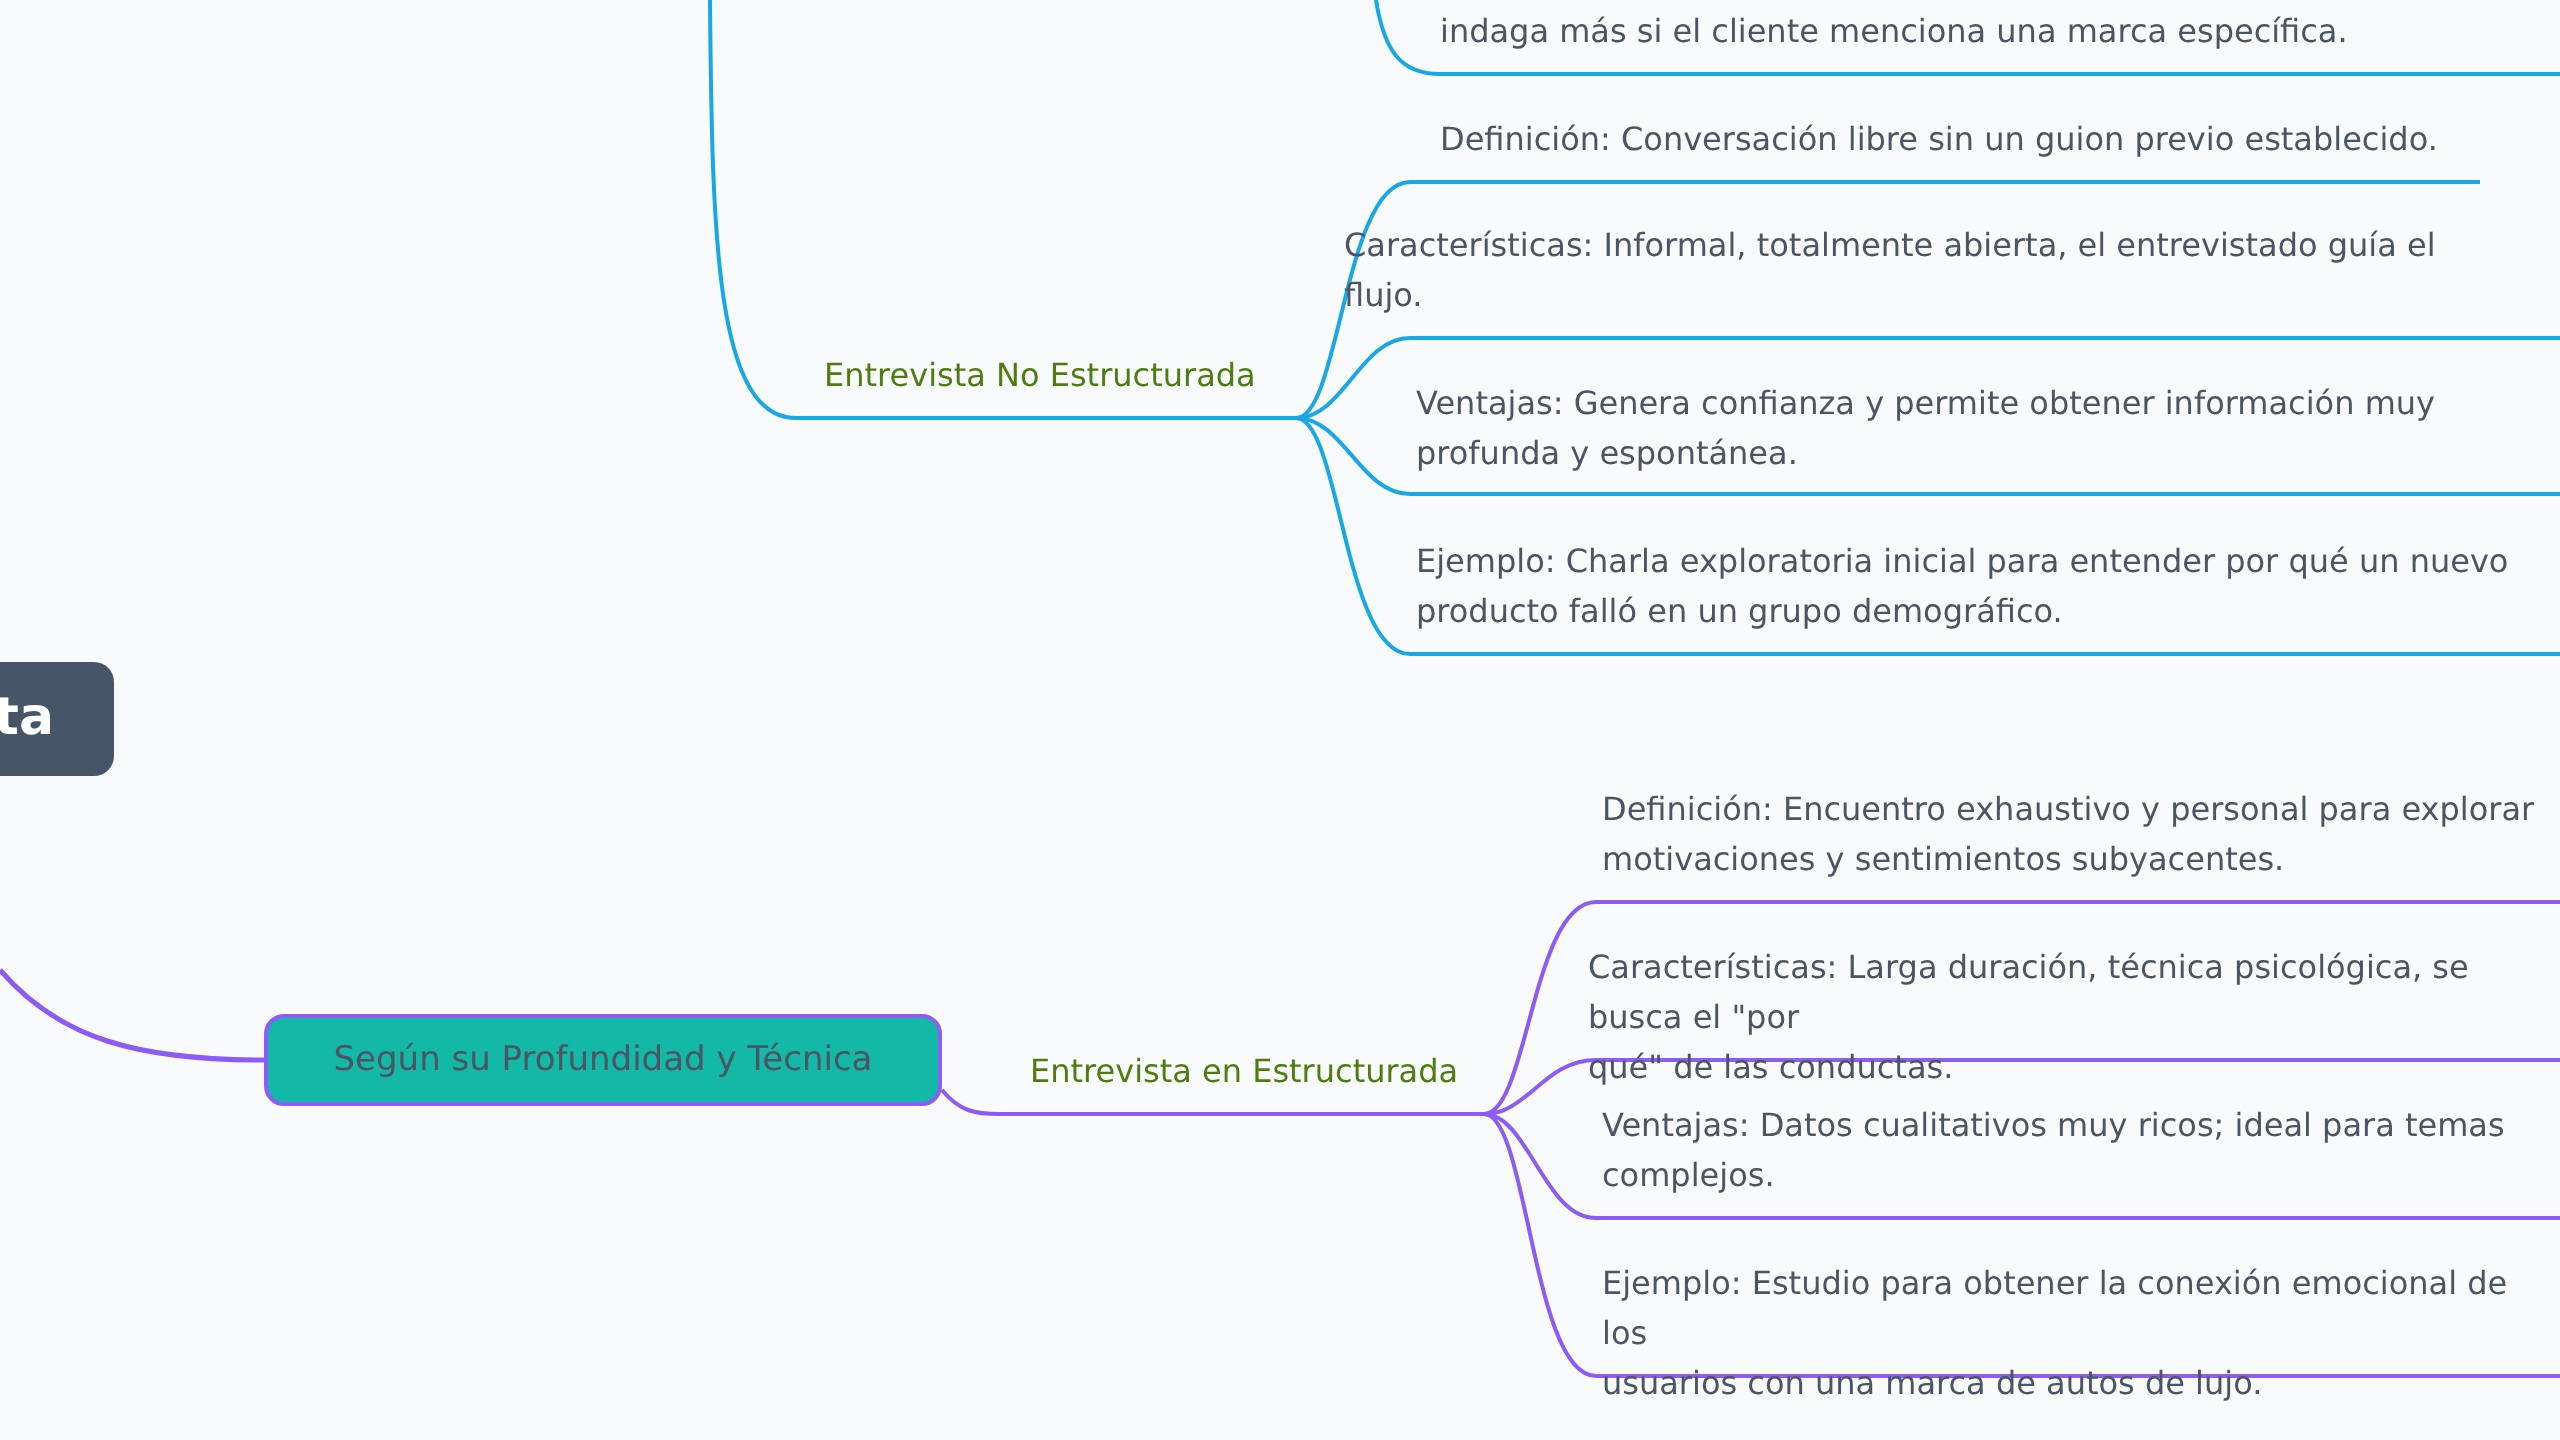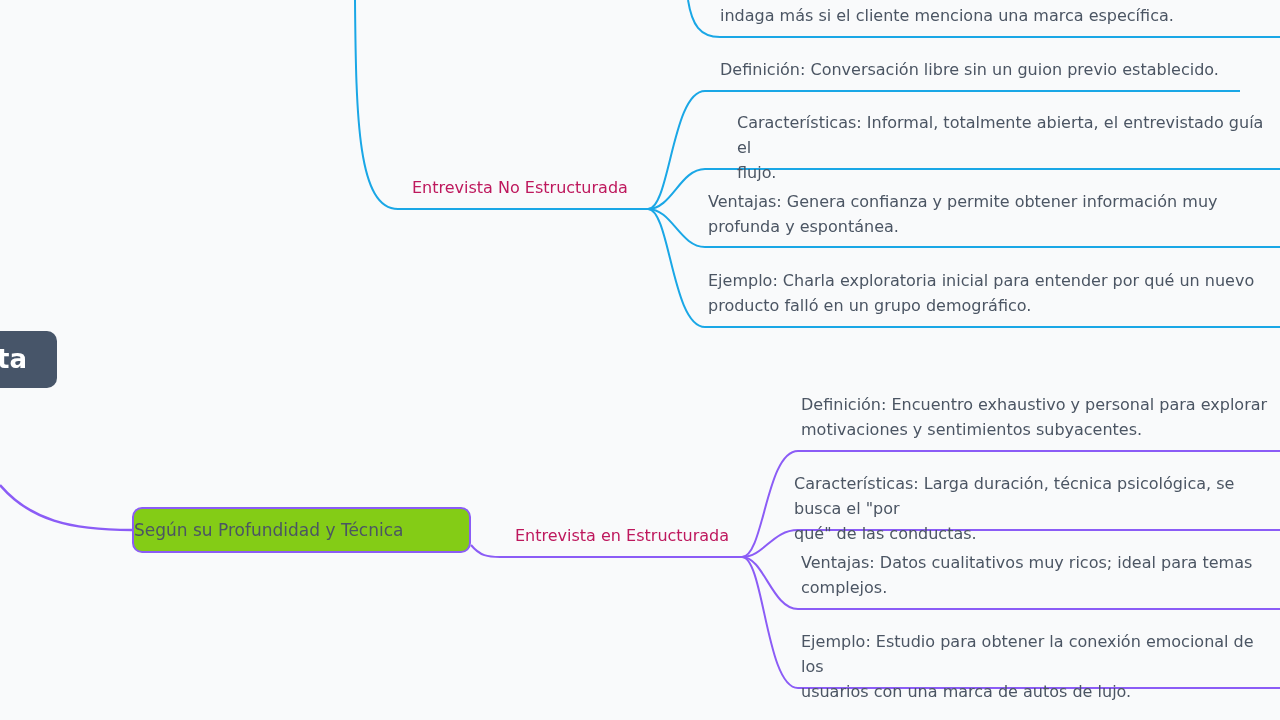--- a/index.html
+++ b/index.html
@@ -8,30 +8,30 @@
     background:#f9fafb;
     font-family:"DejaVu Sans", sans-serif;
     color:#4b5563;
   }
   #canvas { position:absolute; left:0; top:0; width:1280px; height:720px;text-decoration:underline; }
   svg.links { position:absolute; left:0; top:0; width:1280px; height:720px; }
   .txt {
     position:absolute; font-size:16px; line-height:25px; color:#4b5563;
     white-space:pre-line;
   }
-  .branch-label { position:absolute; font-size:16px; line-height:20px; color:#be185d; white-space:nowrap; }
+  .branch-label { position:absolute; font-size:16px; line-height:20px; color:#4d7c0f; white-space:nowrap; }
   .root-node {
     position:absolute; left:-100px; top:331px; width:157px; height:57px;
     background:#475569; border-radius:10px; color:#fff; font-weight:bold;
     font-size:26px; line-height:57px; text-align:right; padding-right:30px; box-sizing:border-box;
   }
   .cat-node {
     position:absolute; left:132px; top:507px; width:339px; height:46px;
     box-sizing:border-box; border:2px solid #8b5cf6; border-radius:10px;
-    background:#84cc16; font-size:17px; line-height:42px; color:#4b5563;
+    background:#14b8a6; font-size:17px; line-height:42px; text-align:center; color:#4b5563;
   }
 </style>
 </head>
 <body>
 
 <div id="canvas">
 
   <svg class="links" viewBox="0 0 1280 720">
 
     <path d="M355 0 C356 120 358 209 398 209 L648 209" fill="none" stroke="#1aa7e6" stroke-width="2"></path>
@@ -50,21 +50,21 @@
     <path d="M742 557 C764 557 766 451 798 451 L1280 451" fill="none" stroke="#8b5cf6" stroke-width="2"></path>
     <path d="M742 557 C764 557 772 530 798 530 L1280 530" fill="none" stroke="#8b5cf6" stroke-width="2"></path>
     <path d="M742 557 C764 557 772 609 798 609 L1280 609" fill="none" stroke="#8b5cf6" stroke-width="2"></path>
     <path d="M742 557 C764 557 766 688 798 688 L1280 688" fill="none" stroke="#8b5cf6" stroke-width="2"></path>
   </svg>
 
   <div class="txt" style="left:720px; top:3px;">indaga más si el cliente menciona una marca específica.</div>
 
   <div class="branch-label" style="left:412px; top:178px;">Entrevista No Estructurada</div>
   <div class="txt" style="left:708px; top:57px;margin-left:12px;">Definición: Conversación libre sin un guion previo establecido.</div>
-  <div class="txt" style="left:737px; top:110px;">Características: Informal, totalmente abierta, el entrevistado guía el
+  <div class="txt" style="left:672px; top:110px;">Características: Informal, totalmente abierta, el entrevistado guía el
 flujo.</div>
   <div class="txt" style="left:708px; top:189px;">Ventajas: Genera confianza y permite obtener información muy
 profunda y espontánea.</div>
   <div class="txt" style="left:708px; top:268px;">Ejemplo: Charla exploratoria inicial para entender por qué un nuevo
 producto falló en un grupo demográfico.</div>
 
   <div class="root-node">ta</div>
 
   <div class="cat-node">Según su Profundidad y Técnica</div>
 

